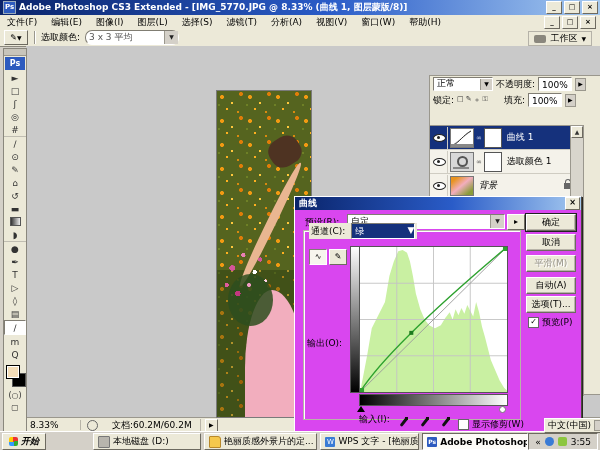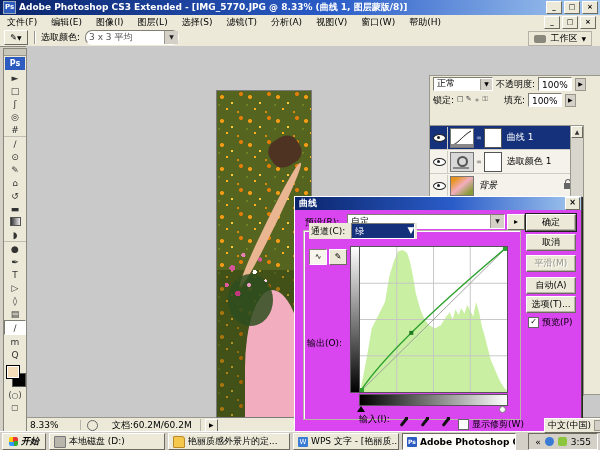--- a/index.html
+++ b/index.html
@@ -480,21 +480,21 @@
 <div class="abs langbar">
   <span>中文(中国)</span>
   <span class="langmin"></span>
 </div>
 
 <div class="abs taskbar">
   <div class="startbtn">
     <span class="winflag"></span>
     <span>开始</span>
   </div>
-  <div id="tasks" style="display:flex;flex:1;overflow:hidden;">
+  <div id="tasks" style="display:flex;flex:1;overflow:hidden;padding-left:44px;">
       <div class="task" style="width: 106px;">
         <span class="ticon disk"></span>
         <span>本地磁盘 (D:)</span>
       </div>
       <div class="task" style="width: 112px;">
         <span class="ticon folder"></span>
         <span>艳丽质感外景片的定...</span>
       </div>
       <div class="task" style="width: 96px;">
         <span class="ticon wps">W</span>

